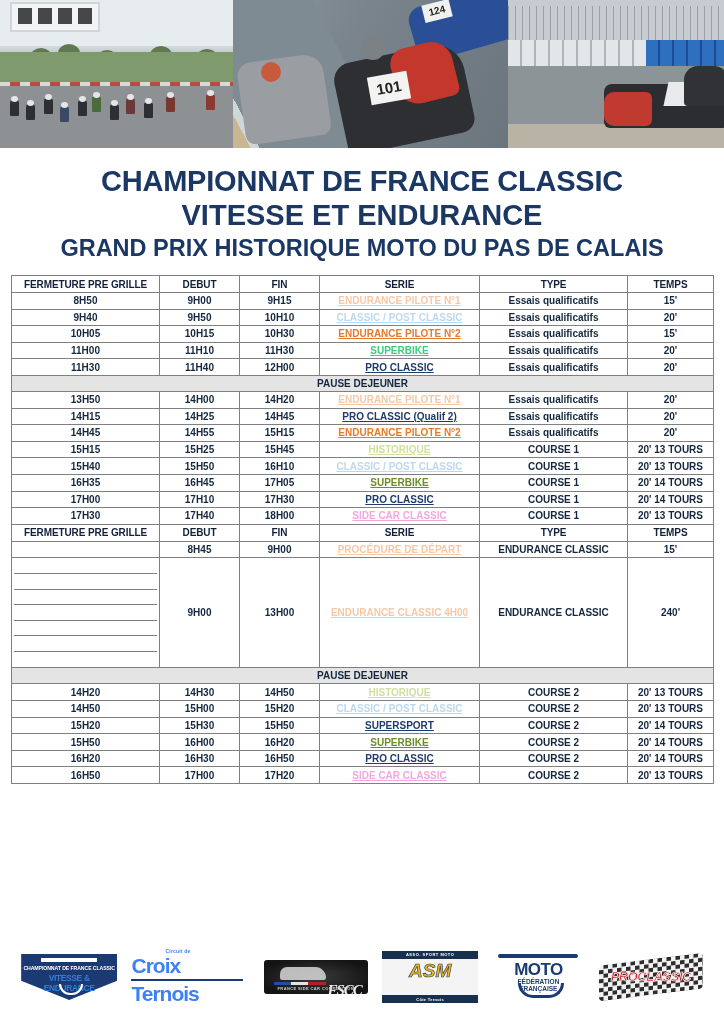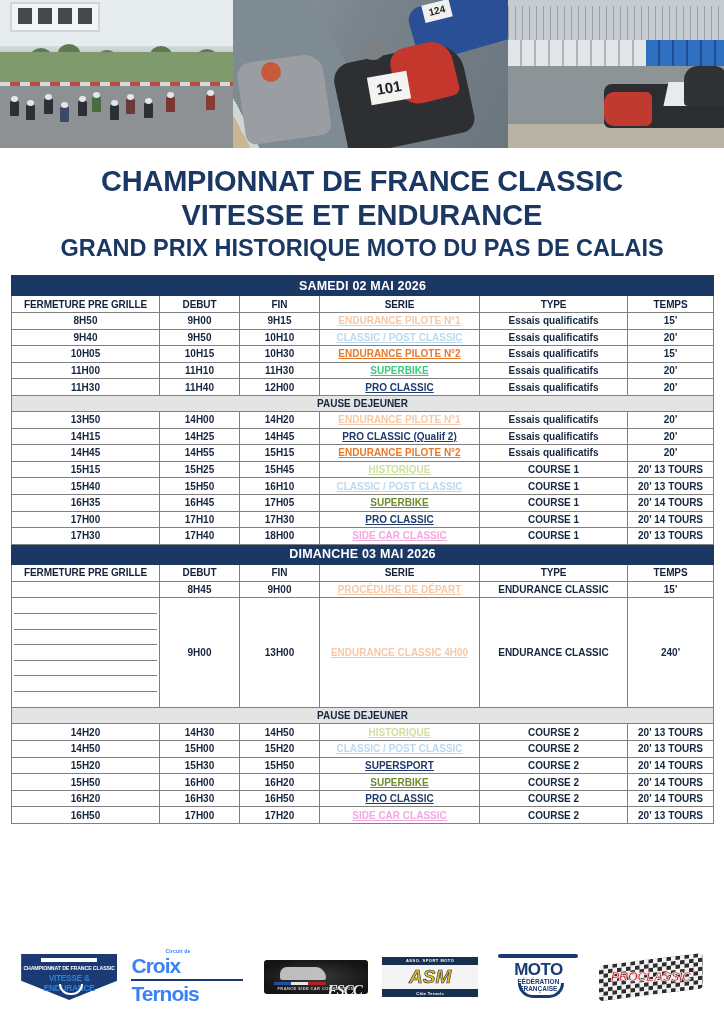--- a/index.html
+++ b/index.html
@@ -190,21 +190,21 @@
   .lg-croix .big2 { font:700 21px "Liberation Sans",sans-serif; letter-spacing:-1px; }
 
   
   .lg-fscc { position:relative; width:104px; height:34px; background:radial-gradient(ellipse at 50% 50%,#3a3a3a 0%,#141414 78%); border-radius:3px; overflow:hidden; }
   .lg-fscc .car { position:absolute; left:16px; top:7px; width:46px; height:13px; background:#d8d8d8; border-radius:9px 14px 3px 3px; opacity:.85; }
   .lg-fscc .txt { position:absolute; right:6px; top:22px; font:italic 700 15px "Liberation Serif",serif; color:#ececec; letter-spacing:-1px; }
   .lg-fscc .sub { position:absolute; left:0; right:0; bottom:3px; text-align:center; font:700 4px "Liberation Sans",sans-serif; color:#cdcdcd; letter-spacing:0.4px; }
   .lg-fscc .tri { position:absolute; left:10px; bottom:9px; width:52px; height:3px; background:linear-gradient(90deg,#1f4fa0 0 33%,#e4e4e4 33% 66%,#b3201f 66% 100%); }
 
   
-  .lg-asm { position:relative; width:96px; height:40px; background:#f4f4f4; }
+  .lg-asm { position:relative; width:96px; height:52px; background:#f4f4f4; }
   .lg-asm .bar { position:absolute; left:0; right:0; height:8px; background:#17304f; }
   .lg-asm .bar.top { top:0; }
   .lg-asm .bar.bot { bottom:0; }
   .lg-asm .mini { position:absolute; top:1px; left:0; right:0; text-align:center; font:700 4px "Liberation Sans",sans-serif; color:#fff; letter-spacing:0.5px; }
   .lg-asm .mini2 { position:absolute; bottom:1px; left:0; right:0; text-align:center; font:700 4px "Liberation Sans",sans-serif; color:#fff; letter-spacing:0.3px; }
   .lg-asm .main { position:absolute; top:9px; left:0; right:0; text-align:center; font:italic 900 19px "Liberation Sans",sans-serif; color:#edb81c; letter-spacing:0px; -webkit-text-stroke:0.6px #17304f; }
 
   
   .lg-pro { position:relative; width:104px; height:40px; }
   .lg-pro .flag {
@@ -295,23 +295,20 @@
   <table class="sched">
     <colgroup>
       <col class="c-fermeture">
         <col class="c-debut">
         <col class="c-fin">
       <col class="c-serie">
         <col class="c-type">
         <col class="c-temps">
     </colgroup>
     <tbody id="sched-body">
-        <tr class="day-band">
-          <td colspan="6">SAMEDI 02 MAI 2026</td>
-        </tr>
         <tr class="col-head">
           <th>FERMETURE PRE GRILLE</th>
           <th>DEBUT</th>
           <th>FIN</th>
           <th>SERIE</th>
           <th>TYPE</th>
           <th>TEMPS</th>
         </tr>
         <tr>
           <td class="time">8H50</td>
@@ -412,23 +409,20 @@
           <td class="type">COURSE 1</td>
           <td class="temps">20' 14 TOURS</td>
         </tr>
         <tr>
           <td class="time">17H30</td>
           <td class="time">17H40</td>
           <td class="time">18H00</td>
           <td class="serie" style="color:#f3a8dd">SIDE CAR CLASSIC</td>
           <td class="type">COURSE 1</td>
           <td class="temps">20' 13 TOURS</td>
-        </tr>
-        <tr class="day-band">
-          <td colspan="6">DIMANCHE 03 MAI 2026</td>
         </tr>
         <tr class="col-head">
           <th>FERMETURE PRE GRILLE</th>
           <th>DEBUT</th>
           <th>FIN</th>
           <th>SERIE</th>
           <th>TYPE</th>
           <th>TEMPS</th>
         </tr>
         <tr>

